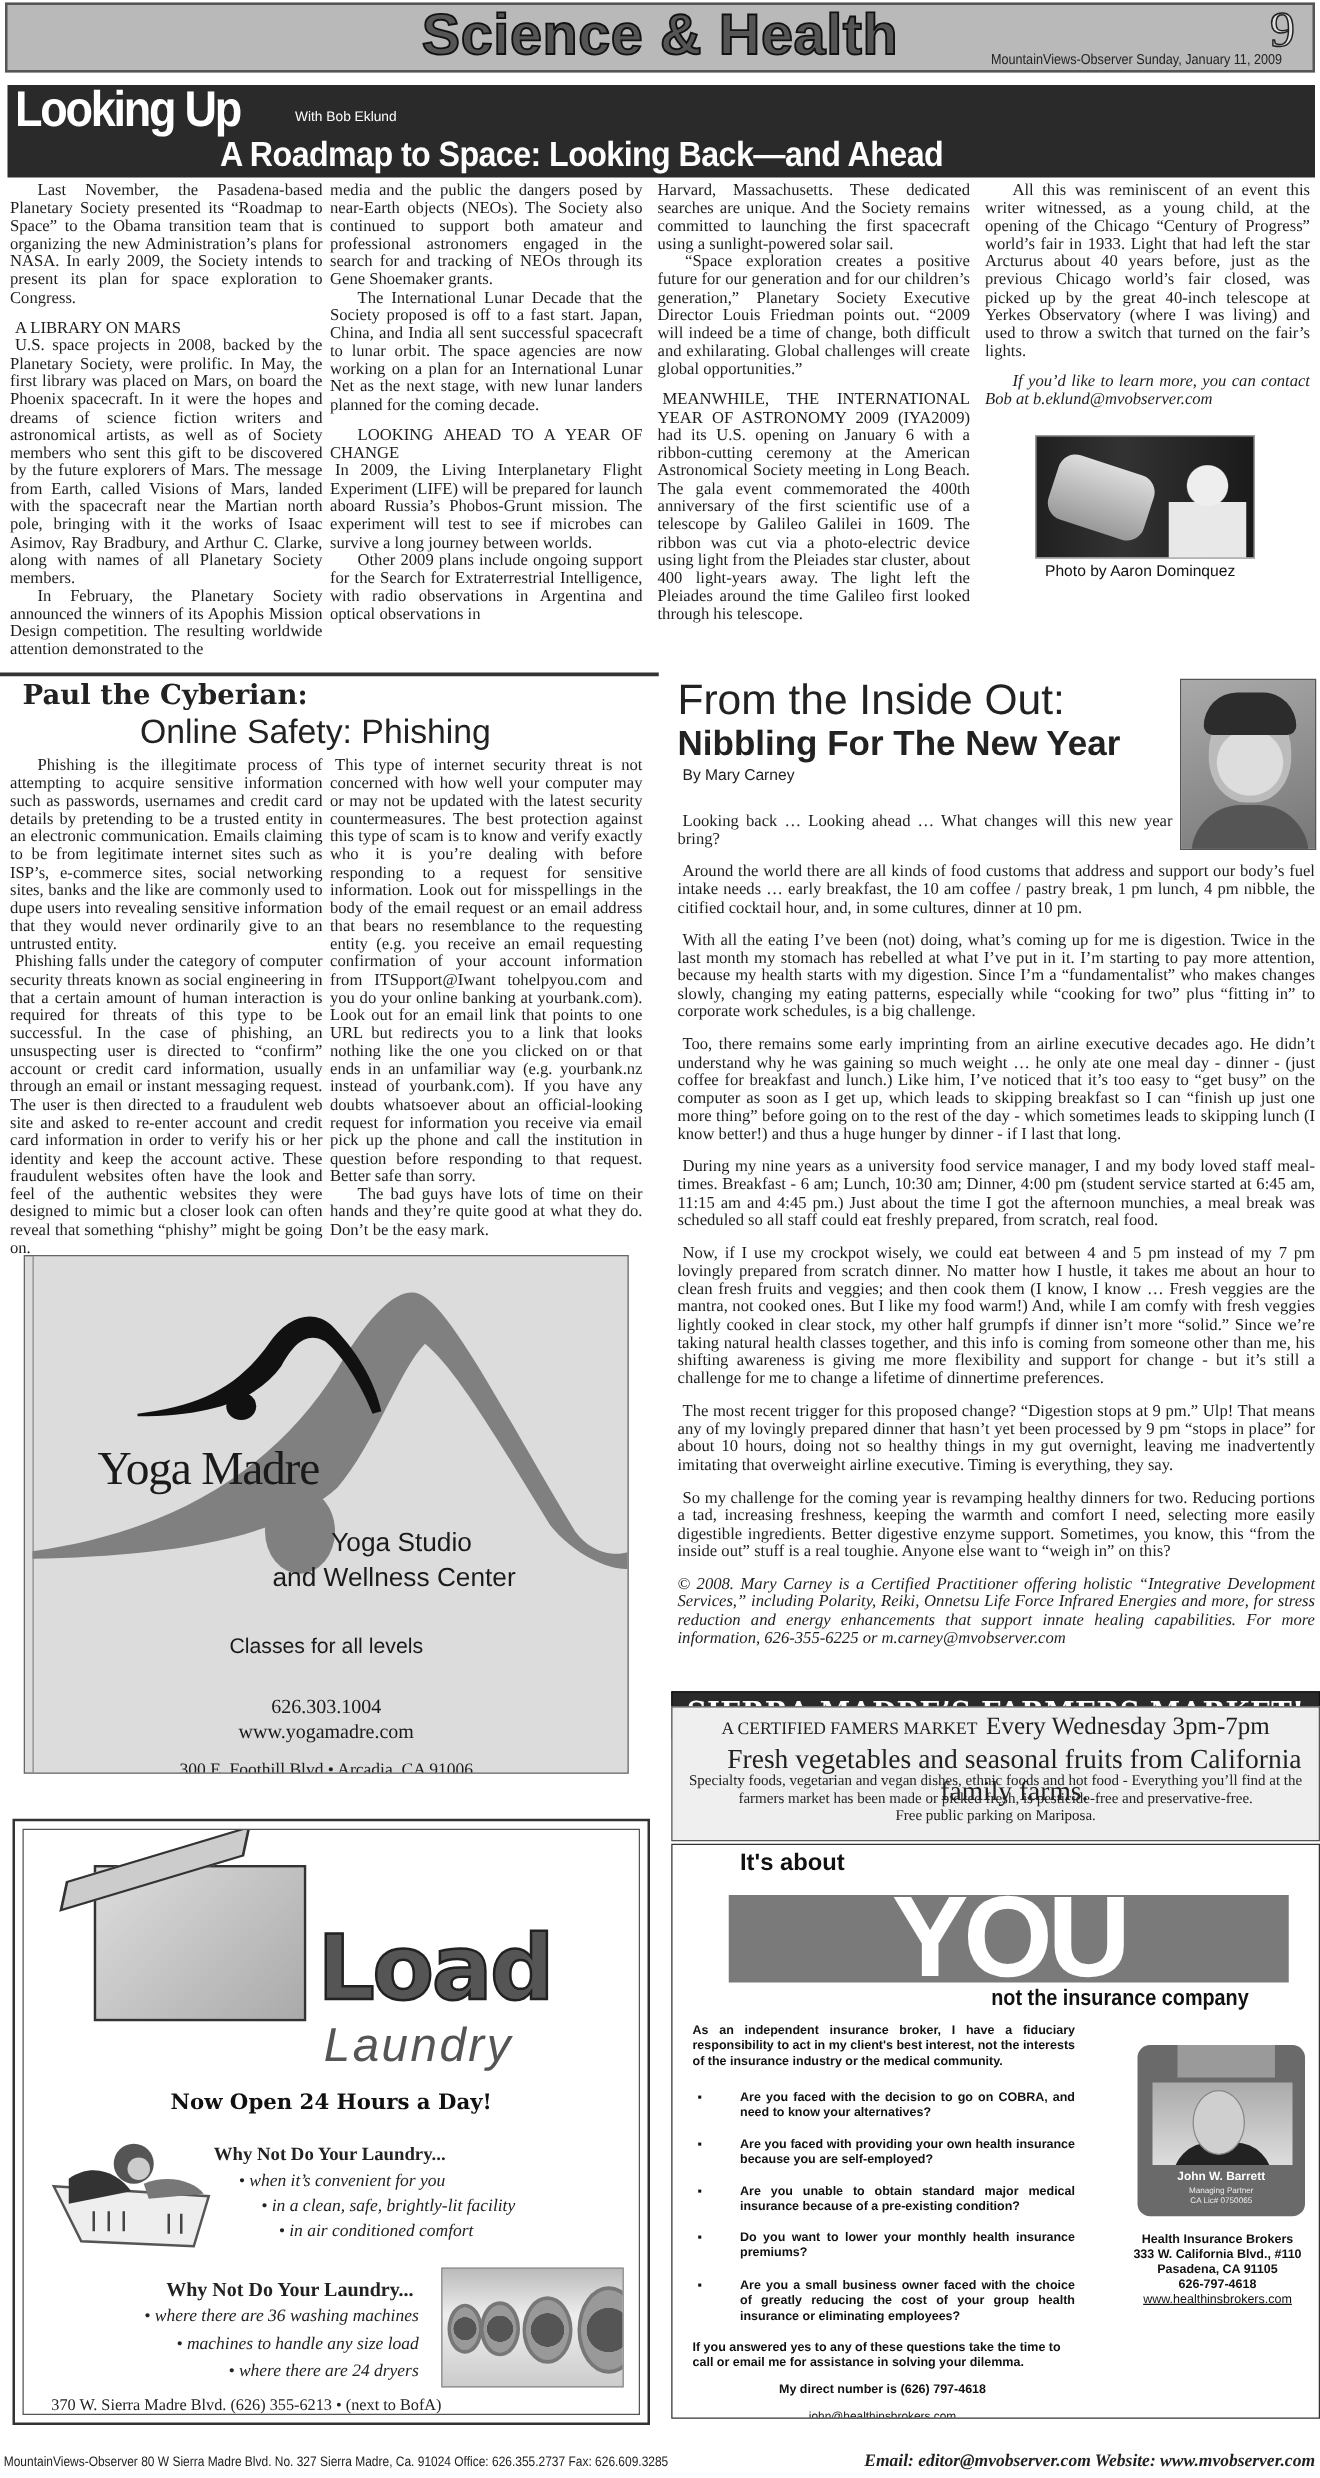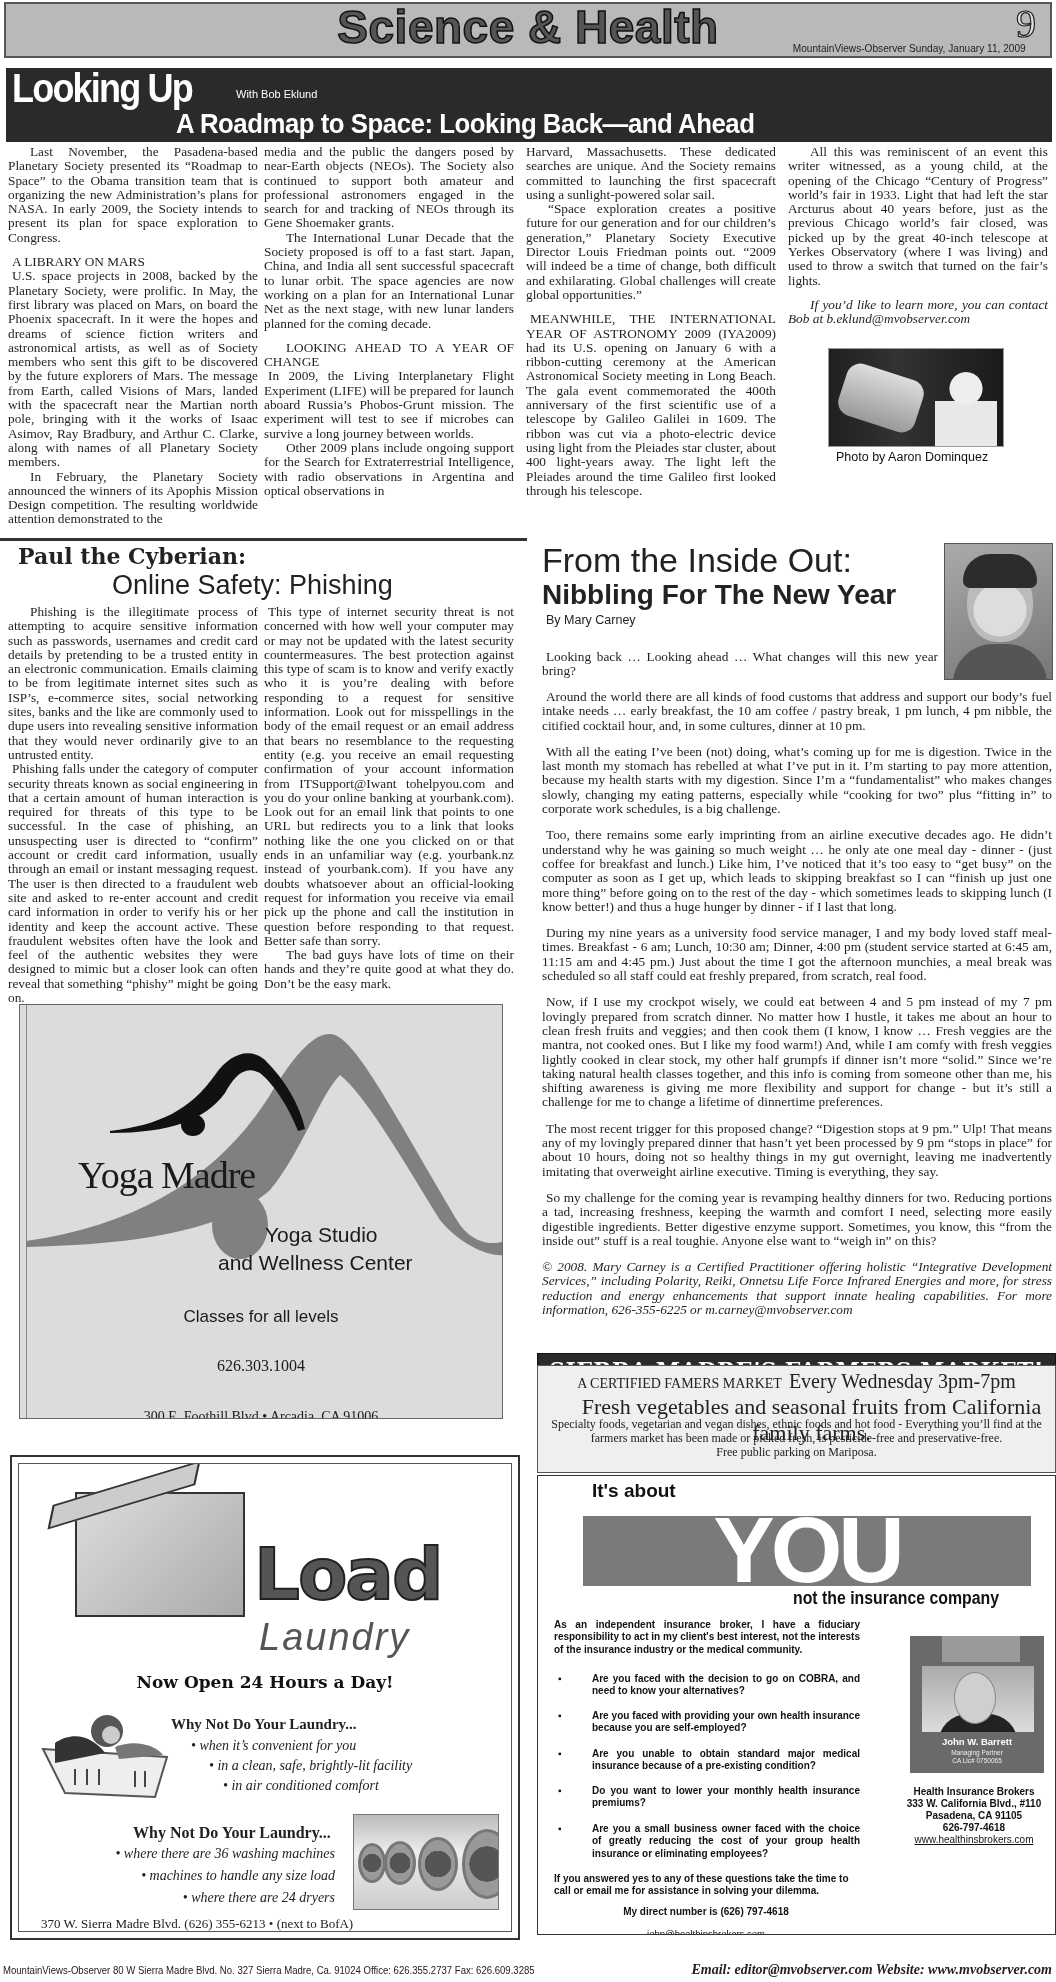--- a/index.html
+++ b/index.html
@@ -98,21 +98,21 @@
   #ins-you-band { left: 45px; top: 40px; width: 448px; height: 70px; background: #7a7a7a; }
   #ins-you { left: 0; width: 100%; text-align: center; top: -12px; font-family: "Liberation Sans", sans-serif; font-weight: bold; font-size: 92px; color: #fff; letter-spacing: -4px; line-height: 92px; }
   #ins-sub { left: 255px; top: 112px; font-family: "Liberation Sans", sans-serif; font-weight: bold; font-size: 18px; color: #111; transform: scaleX(0.88); transform-origin: left; }
   #ins-intro { left: 16px; top: 143px; width: 306px; font-family: "Liberation Sans", sans-serif; font-weight: bold; font-size: 10px; line-height: 12.3px; text-align: justify; color: #111; }
   .ins-q { position: absolute; left: 20px; width: 302px; font-family: "Liberation Sans", sans-serif; font-weight: bold; font-size: 10px; line-height: 12.3px; text-align: justify; color: #111; padding-left: 34px; }
   .ins-q::before { content: "\25AA"; position: absolute; left: 0; top: 0; }
   #ins-q0 { top: 197px; } #ins-q1 { top: 234px; } #ins-q2 { top: 272px; } #ins-q3 { top: 309px; } #ins-q4 { top: 347px; }
   #ins-cta { left: 16px; top: 397px; width: 306px; font-family: "Liberation Sans", sans-serif; font-weight: bold; font-size: 10px; line-height: 12.3px; color: #111; }
   #ins-direct { left: 0; width: 336px; text-align: center; top: 430px; font-family: "Liberation Sans", sans-serif; font-weight: bold; font-size: 10px; color: #111; }
   #ins-email { left: 0; width: 336px; text-align: center; top: 452px; font-family: "Liberation Sans", sans-serif; font-size: 9.5px; color: #111; text-decoration: underline; }
-  #barrett-card { left: 372px; top: 160px; width: 134px; height: 137px; background: #6a6a6a; }
+  #barrett-card { left: 372px; top: 160px; width: 134px; height: 137px; background: #6a6a6a; border-radius: 10px; }
   #barrett-topbar { left: 32px; top: 0; width: 78px; height: 26px; background: #9a9a9a; }
   #barrett-photo { left: 12px; top: 30px; width: 112px; height: 66px; background: linear-gradient(180deg,#aaa,#ddd); overflow: hidden; }
   #barrett-head { left: 32px; top: 6px; width: 42px; height: 52px; border-radius: 50%; background: #cfcfcf; border: 1px solid #888; }
   #barrett-suit { left: 16px; top: 48px; width: 80px; height: 30px; border-radius: 30px 30px 0 0; background: #222; }
   #barrett-name { left: 0; width: 100%; text-align: center; top: 100px; font-family: "Liberation Sans", sans-serif; font-weight: bold; font-size: 9.5px; color: #fff; }
   #barrett-title { left: 0; width: 100%; text-align: center; top: 113px; font-family: "Liberation Sans", sans-serif; font-size: 6.5px; color: #eee; }
   #barrett-lic { left: 0; width: 100%; text-align: center; top: 121px; font-family: "Liberation Sans", sans-serif; font-size: 6.5px; color: #eee; }
   .ins-addr { position: absolute; left: 352px; width: 168px; text-align: center; font-family: "Liberation Sans", sans-serif; font-weight: bold; font-size: 10px; color: #111; }
   #ins-a0 { top: 310px; } #ins-a1 { top: 322px; } #ins-a2 { top: 334px; } #ins-a3 { top: 346px; }
   #ins-a4 { top: 358px; text-decoration: underline; font-weight: normal; }
@@ -220,20 +220,21 @@
     <path d="M6,236 C120,220 200,170 250,90 C280,40 300,25 315,30 C340,40 380,120 440,220 C455,240 475,240 484,236 L484,250 C470,252 440,240 420,215 C380,150 345,90 320,70 C300,90 280,150 250,185 C200,230 100,240 6,242 Z" fill="#808080"></path>
     <ellipse cx="220" cy="220" rx="28" ry="34" fill="#808080"></ellipse>
     <path d="M90,126 C140,120 170,105 195,70 C210,48 230,42 245,55 C265,75 280,100 285,124 L278,126 C270,105 255,80 240,68 C225,60 215,70 205,88 C185,115 150,128 90,128 Z" fill="#111"></path>
     <ellipse cx="173" cy="120" rx="12" ry="11" fill="#111"></ellipse>
   </svg>
   <div id="yoga-name" class="yoga-txt">Yoga Madre</div>
   <div id="yoga-sub1" class="yoga-txt">Yoga Studio</div>
   <div id="yoga-sub2" class="yoga-txt">and Wellness Center</div>
   <div id="yoga-classes" class="yoga-txt">Classes for all levels</div>
   <div id="yoga-phone" class="yoga-txt">626.303.1004</div>
+  <div id="yoga-web" class="yoga-txt">www.yogamadre.com</div>
   <div id="yoga-addr" class="yoga-txt">300 E. Foothill Blvd  •  Arcadia, CA 91006</div>
 </div>
 
 <div id="laundry-outer" class="abs">
   <div id="laundry-inner" class="abs">
     <div id="laundry-box" class="abs"></div>
     <div id="laundry-lid" class="abs"></div>
     <div id="laundry-load" class="abs">Load</div>
     <div id="laundry-word" class="abs">Laundry</div>
     <div id="laundry-open" class="abs">Now Open 24 Hours a Day!</div>

